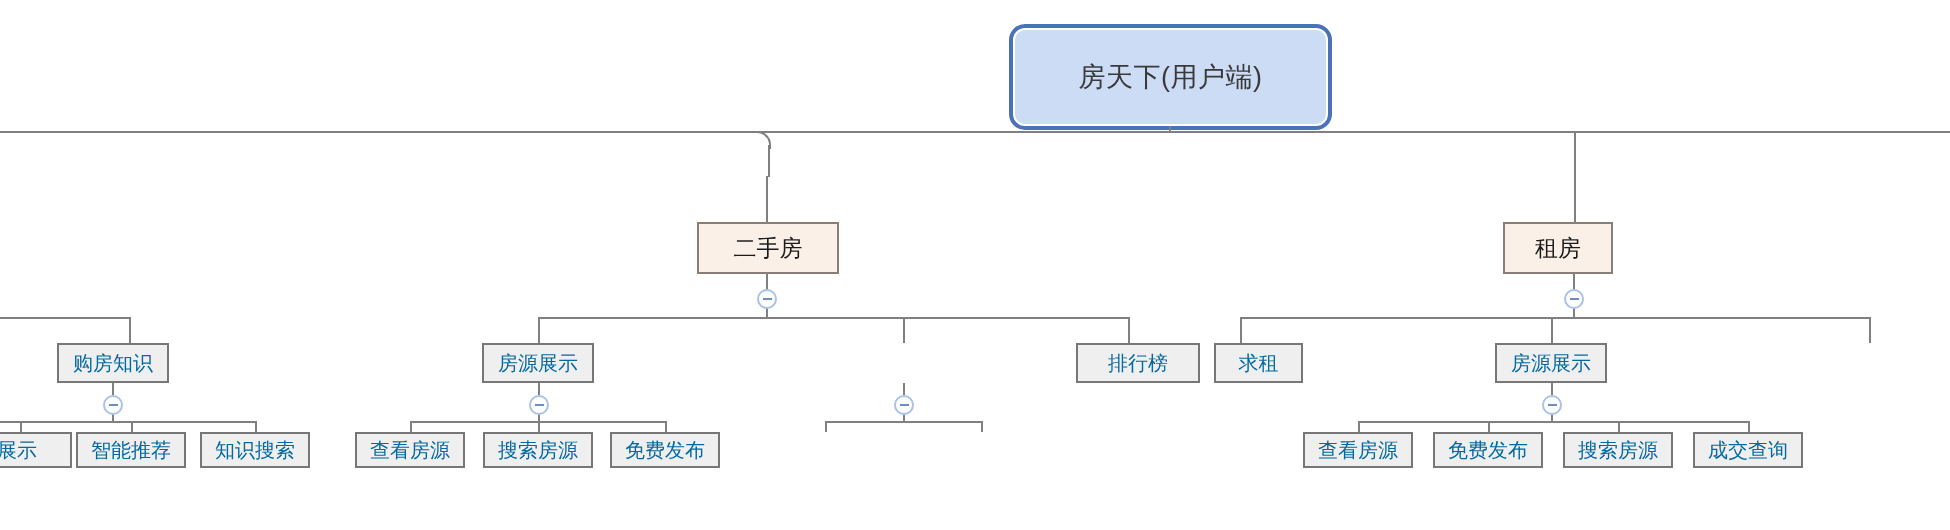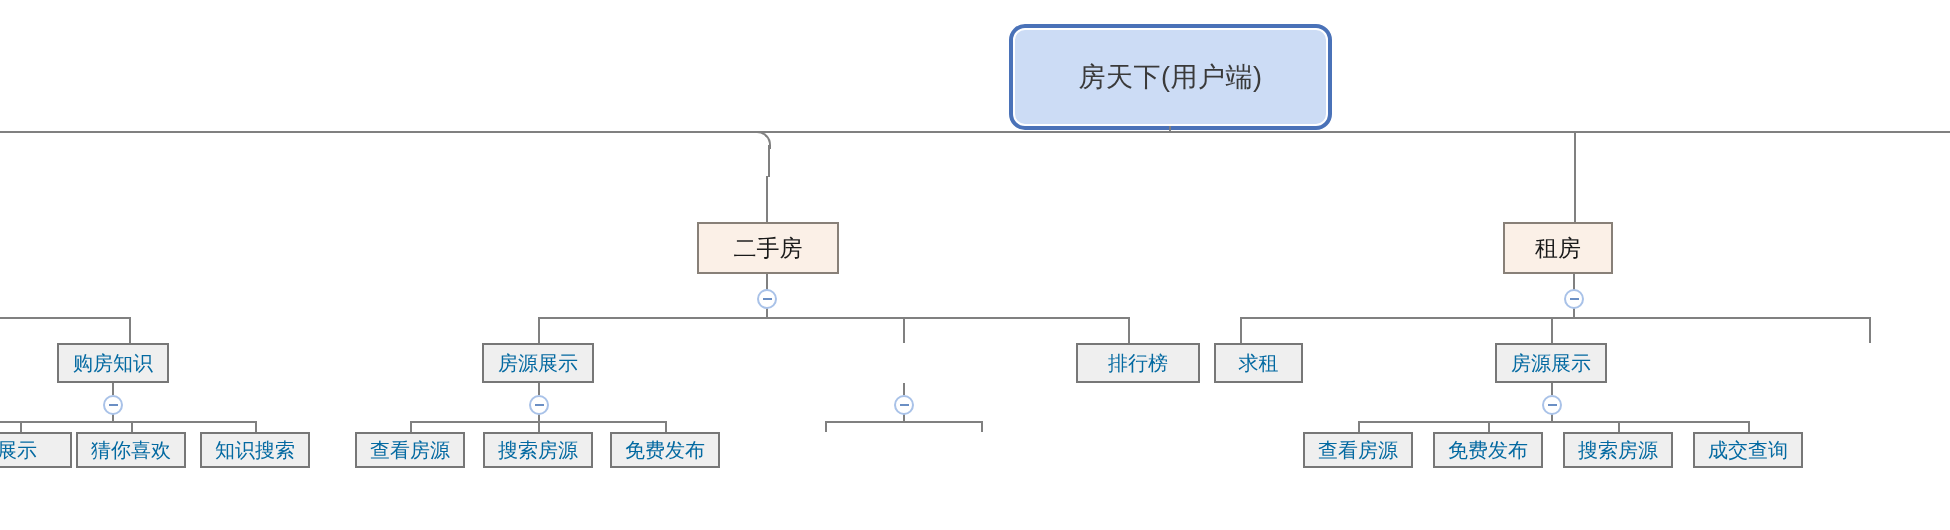--- a/index.html
+++ b/index.html
@@ -226,21 +226,21 @@
   <div class="line-v" style="left:112px; top:414px; height:8px;"></div>
   <div class="line-h" style="left:-10px; top:421px; width:266px;"></div>
 
   <div class="line-v" style="left:20px; top:421px; height:11px;"></div>
   <div class="node node-l4" style="left:-38px; top:432px; width:110px; height:36px;">
     <span>展示</span>
   </div>
 
   <div class="line-v" style="left:131px; top:421px; height:11px;"></div>
   <div class="node node-l4" style="left:76px; top:432px; width:110px; height:36px;">
-    <span>猜你喜欢</span>
+    <span>智能推荐</span>
   </div>
 
   <div class="line-v" style="left:255px; top:421px; height:11px;"></div>
   <div class="node node-l4" style="left:200px; top:432px; width:110px; height:36px;">
     <span>知识搜索</span>
   </div>
 
 </div>
 
 </body></html>

